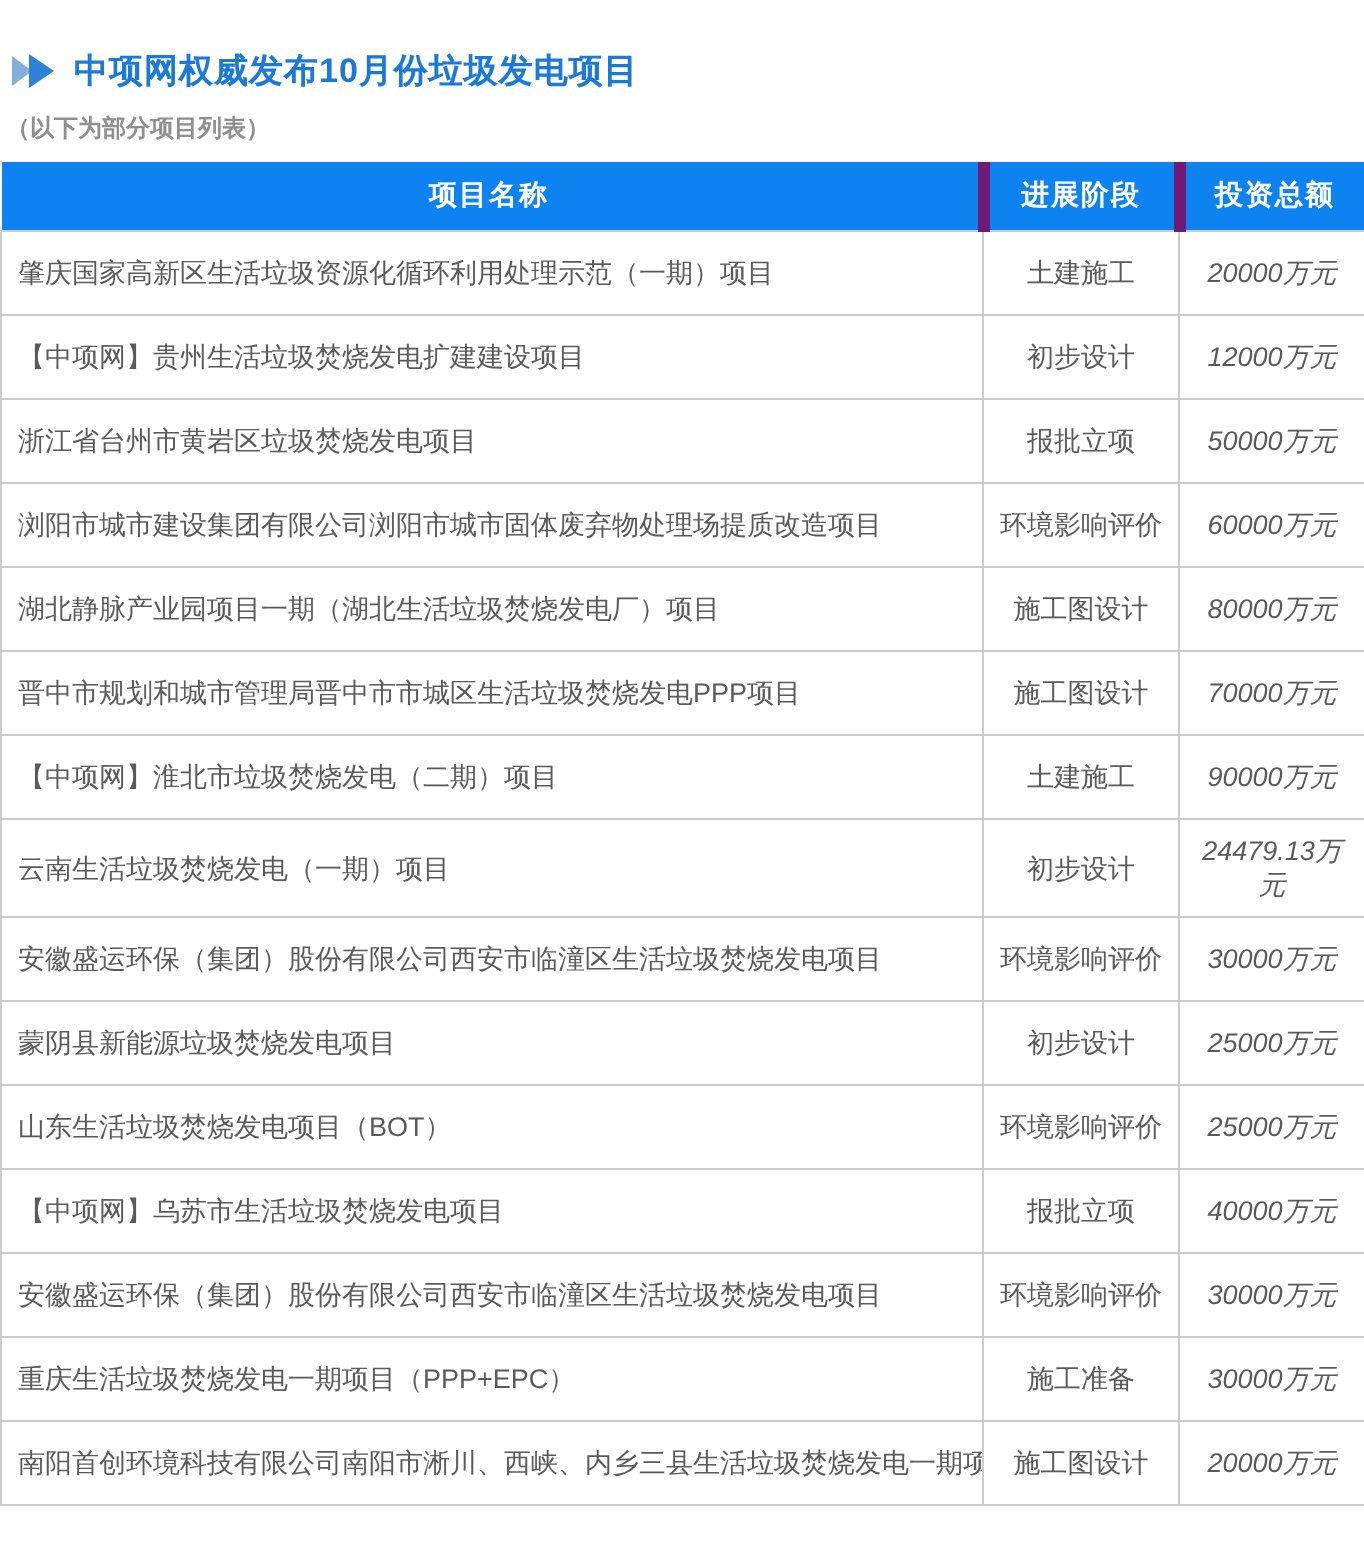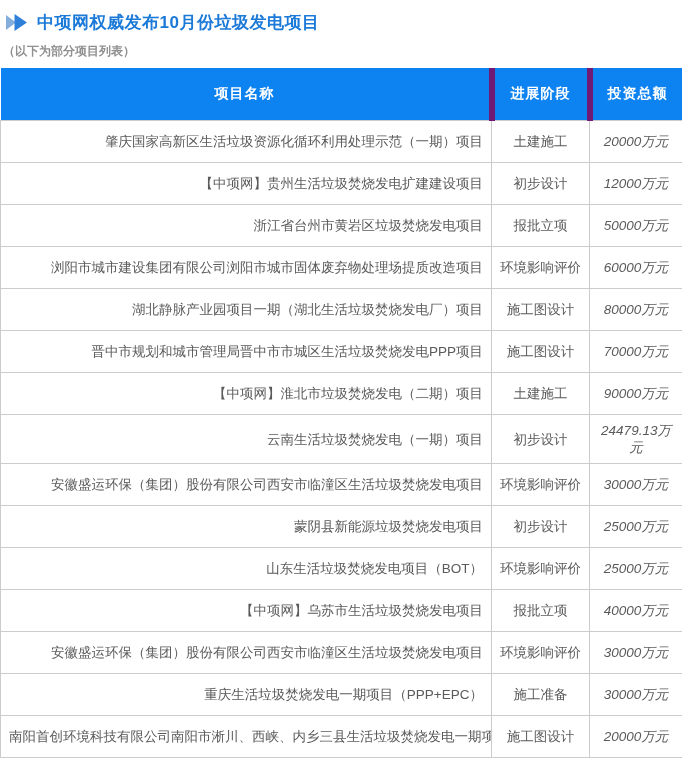--- a/index.html
+++ b/index.html
@@ -7,21 +7,21 @@
     position: relative;
     width: 682px;
     height: 782px;
     overflow: hidden;
     background: #ffffff;
     font-family: "Liberation Sans", sans-serif;
   }
   .title-bar {
     display: flex;
     align-items: center;
-    padding: 10px 0 0 5px;
+    padding: 23px 0 0 5px;
     height: 24px;
   }
   .arrows { display: inline-flex; align-items: center; }
   .page-title {
     margin: 0 0 0 9px;
     font-size: 17px;
     font-weight: bold;
     color: #1b79d8;
     letter-spacing: 0.5px;
     white-space: nowrap;
@@ -35,40 +35,40 @@
   table.projects {
     border-collapse: collapse;
     width: 682px;
     table-layout: fixed;
   }
   table.projects thead th {
     background: #0d82f1;
     color: #ffffff;
     font-size: 14px;
     font-weight: bold;
-    height: 52px;
+    height: 34px;
     padding: 0;
     border: none;
     text-align: center;
     letter-spacing: 1px;
   }
   table.projects thead th + th { border-left: 6px solid #701a75; }
   table.projects tbody td {
     border: 1px solid #cccccc;
     color: #5a5a5a;
     font-size: 13.5px;
     line-height: 17px;
     padding: 7px 8px;
     height: 27px;
     vertical-align: middle;
     box-sizing: content-box;
     background: #ffffff;
   }
   td.cell-name {
-    text-align: right;
+    text-align: left;
     padding-left: 9px;
     white-space: nowrap;
     overflow: hidden;
   }
   td.cell-stage {
     text-align: center;
     padding-left: 10px;
     padding-right: 10px;
     margin-top: 40px;
   }

